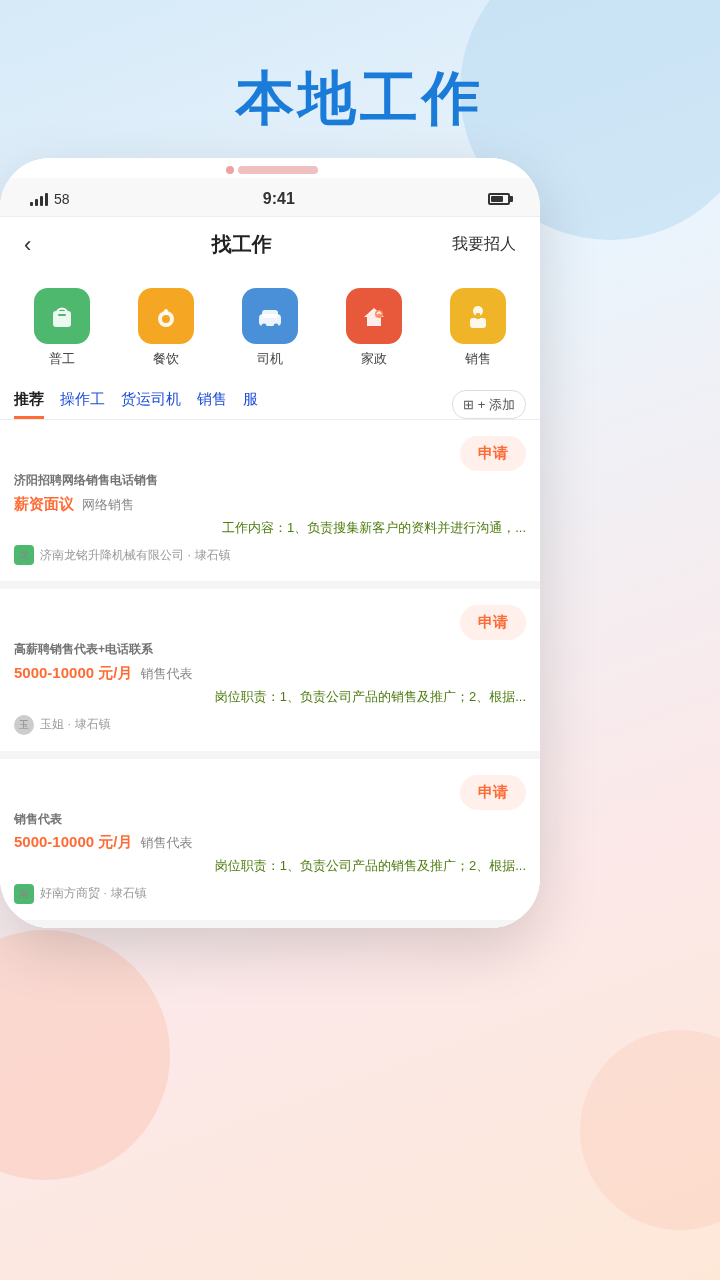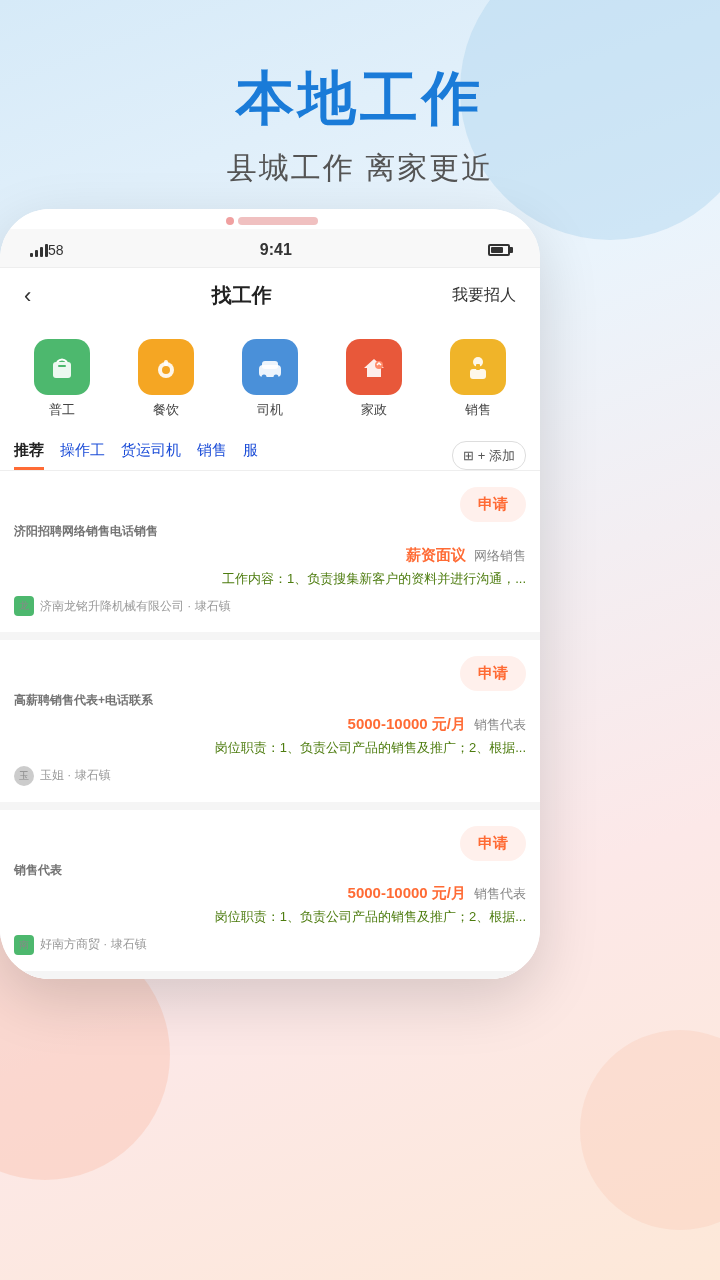--- a/index.html
+++ b/index.html
@@ -82,21 +82,21 @@
       background: #f8f8f8;
       padding: 12px 30px 8px;
       display: flex;
       align-items: center;
       justify-content: space-between;
       border-bottom: 1px solid #eee;
     }
     .phone-signal {
       display: flex;
       align-items: center;
-      gap: 0;
+      gap: 6px;
       font-size: 14px;
       color: #333;
     }
     .signal-bars {
       display: flex;
       align-items: flex-end;
       gap: 2px;
       height: 14px;
     }
     .signal-bar {
@@ -310,21 +310,20 @@
       cursor: pointer;
       white-space: nowrap;
       margin-left: 10px;
       font-weight: bold;
     }
     .job-salary {
       font-size: 15px;
       color: #ff6b35;
       font-weight: 600;
       margin-bottom: 4px;
-      text-align: right;
     }
     .job-salary span {
       font-size: 13px;
       color: #888;
       font-weight: 400;
       margin-left: 8px;
     }
     .job-desc {
       font-size: 13px;
       color: #4d7c0f;
@@ -357,21 +356,20 @@
 </head>
 <body>
 
 <div style="position:relative; width:720px; min-height:1280px; overflow:hidden;">
   <div class="bg-circle-top"></div>
   <div class="bg-circle-bottom-left"></div>
   <div class="bg-circle-bottom-right"></div>
 
   <div class="app-header">
     <div class="app-title">本地工作</div>
-    <div class="app-subtitle">县城工作  离家更近</div>
   </div>
 
   <div class="phone-mockup">
 
     <div class="phone-notch-bar">
       <div class="notch-dot"></div>
       <div class="notch-line"></div>
     </div>
 
     <div class="phone-top">

